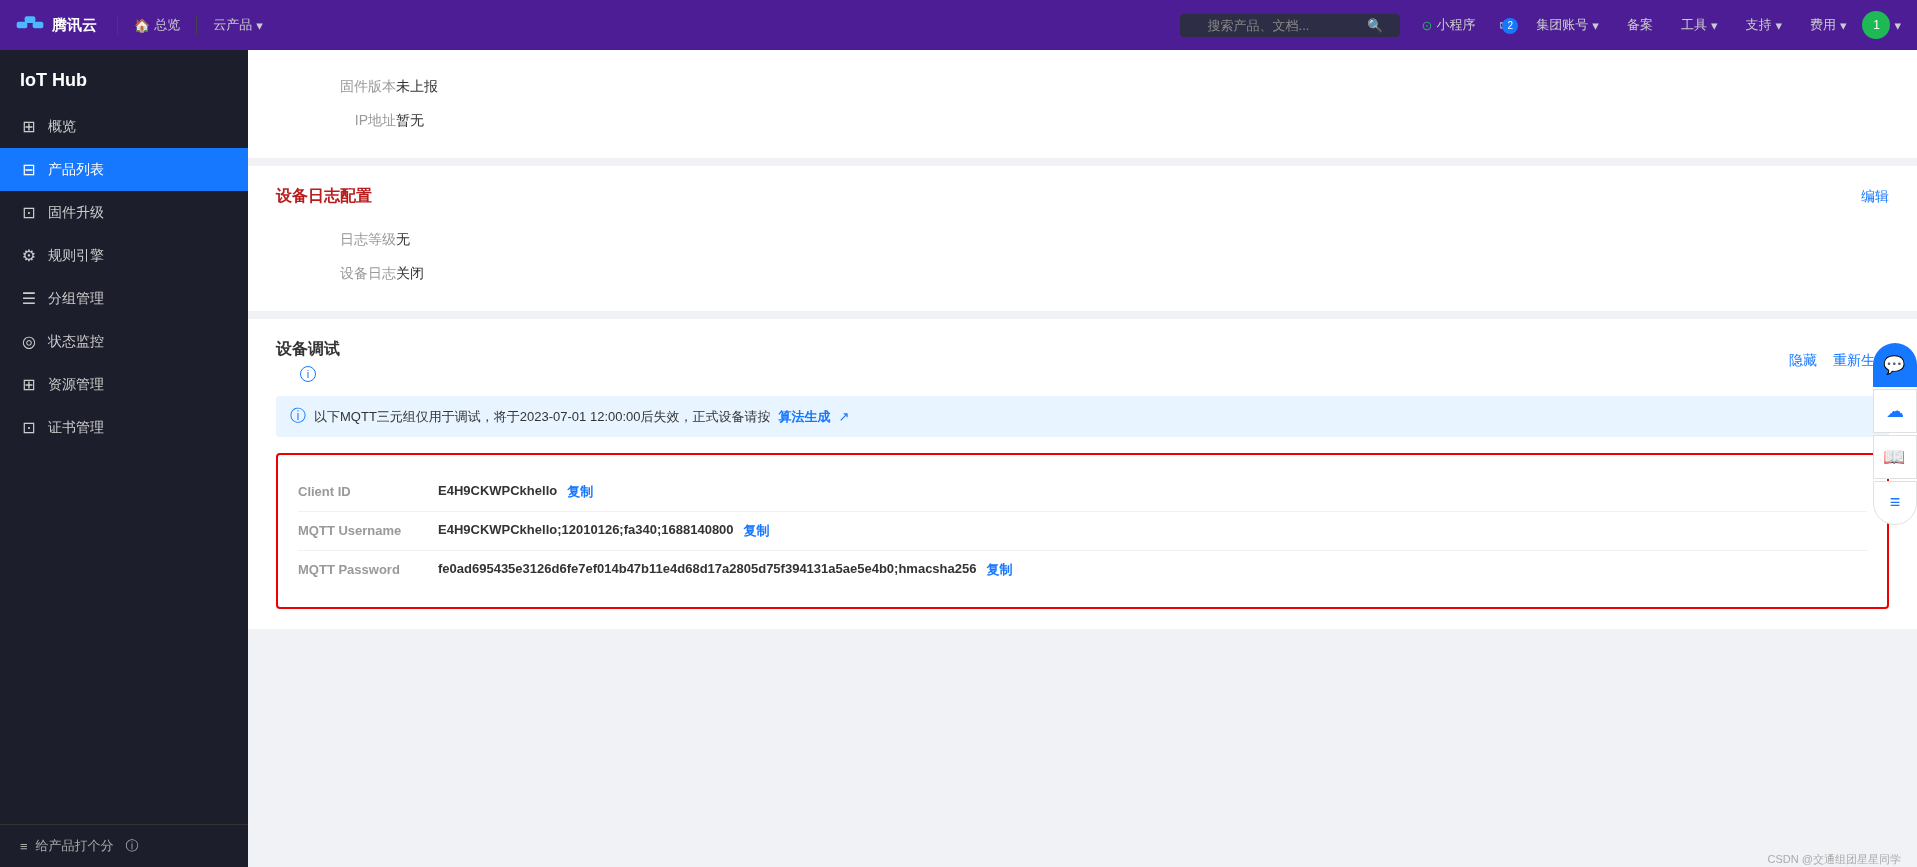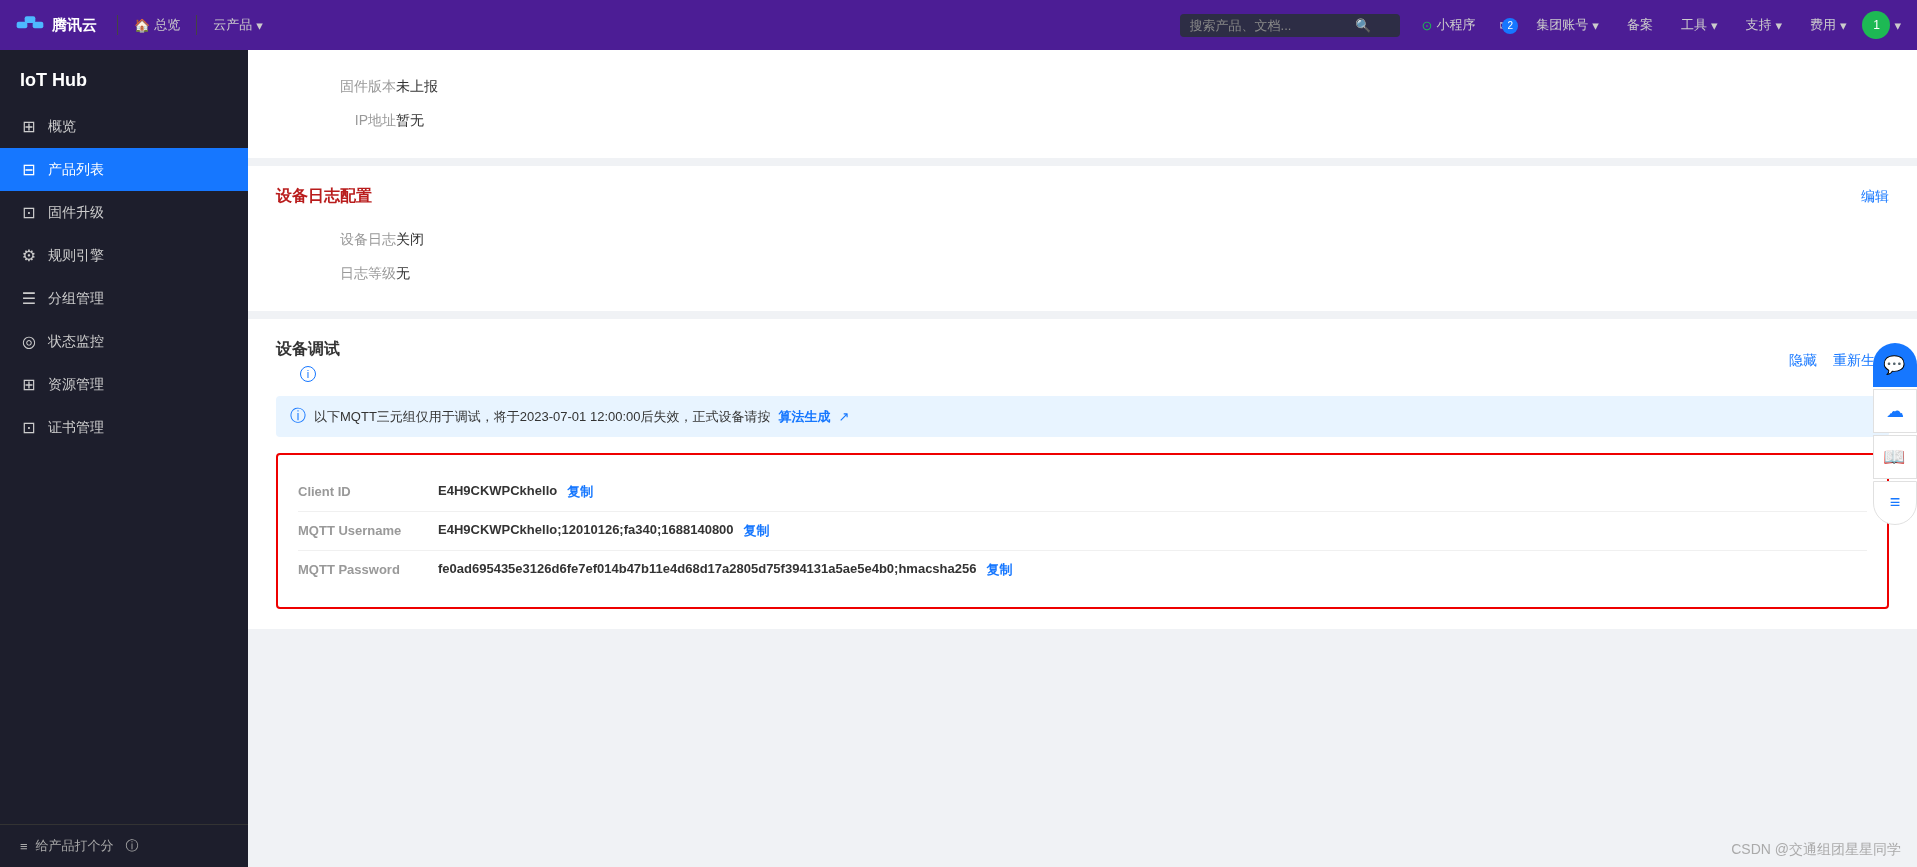--- a/index.html
+++ b/index.html
@@ -21,21 +21,21 @@
       display: flex; align-items: center; gap: 8px; color: #fff; font-size: 15px; font-weight: bold; margin-right: 16px;
     }
     .topnav-logo-icon {
       width: 28px; height: 20px;
     }
     .topnav-item {
       padding: 0 12px; height: 50px; display: flex; align-items: center; gap: 4px; cursor: pointer; color: #ccc;
     }
     .topnav-divider { width: 1px; height: 20px; background: #444; margin: 0 4px; }
     .topnav-search {
-      margin-left: auto; display: flex; align-items: center; background: #2d2d45; border-radius: 4px; padding: 4px 10px; gap: 6px; width: 220px;
+      margin-left: auto; display: flex; align-items: center; background: #2d2d45; border-radius: 4px; padding: 4px 28px; width: 220px;
     }
     .topnav-search input {
       background: transparent; border: none; outline: none; color: #ccc; font-size: 13px; width: 160px;
     }
     .topnav-search input::placeholder { color: #888; }
     .topnav-right { display: flex; align-items: center; gap: 4px; }
     .topnav-miniapp { display: flex; align-items: center; gap: 4px; padding: 0 10px; color: #ccc; cursor: pointer; }
     .topnav-badge { background: #1677ff; color: #fff; border-radius: 50%; width: 16px; height: 16px; font-size: 10px; display: flex; align-items: center; justify-content: center; }
     .topnav-avatar { width: 28px; height: 28px; border-radius: 50%; background: #1db954; display: flex; align-items: center; justify-content: center; color: #fff; font-size: 12px; cursor: pointer; }
 
@@ -124,21 +124,21 @@
     }
     .float-btn {
       width: 44px; height: 44px; background: #1677ff; display: flex; align-items: center; justify-content: center; cursor: pointer; color: #fff; font-size: 18px;
     }
     .float-btn.white { background: #fff; color: #1677ff; border: 1px solid #e0e0e0; }
     .float-btn.rounded-top { border-radius: 22px 22px 0 0; }
     .float-btn.rounded-bottom { border-radius: 0 0 22px 22px; }
 
     
     .watermark {
-      position: fixed; bottom: 8px; right: 16px; font-size: 14px; color: #aaa;
+      position: fixed; bottom: 0; right: 16px; font-size: 11px; color: #aaa;
     }
 
     .info-icon {
       display: inline-flex; align-items: center; justify-content: center; width: 16px; height: 16px; border-radius: 50%; border: 1px solid #1677ff; color: #1677ff; font-size: 11px; cursor: pointer;
     }
   </style>
 </head>
 <body>
 
 <div class="topnav">
@@ -258,26 +258,26 @@
         <span class="info-value">暂无</span>
       </div>
     </div>
 
     <div class="section">
       <div class="section-header">
         <span class="section-title">设备日志配置</span>
         <span class="section-action">编辑</span>
       </div>
       <div class="info-row">
+        <span class="info-label">日志等级</span>
+        <span class="info-value">无</span>
+      </div>
+      <div class="info-row">
         <span class="info-label">设备日志</span>
         <span class="info-value">关闭</span>
-      </div>
-      <div class="info-row">
-        <span class="info-label">日志等级</span>
-        <span class="info-value">无</span>
       </div>
     </div>
 
     <div class="debug-section">
       <div class="debug-header">
         <div class="debug-title-row">
           <span class="debug-title">设备调试</span>
           <span class="info-icon">i</span>
         </div>
         <div class="debug-actions">

